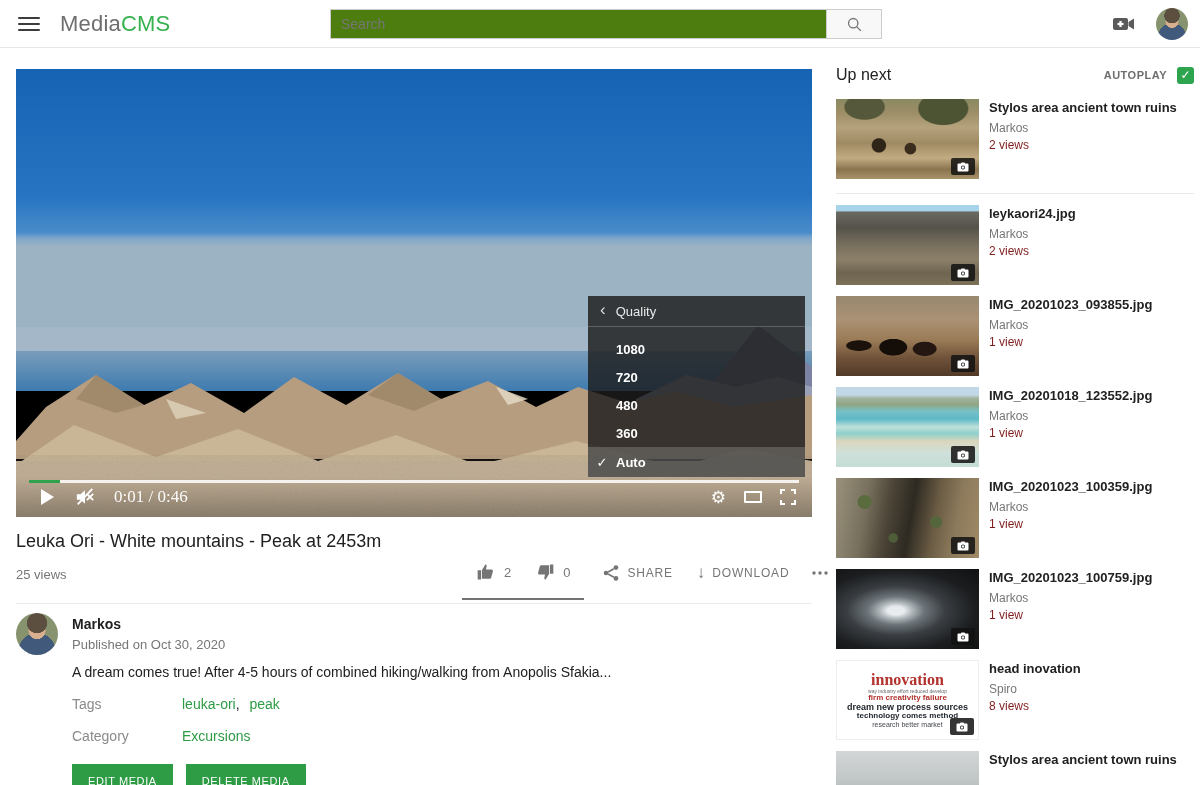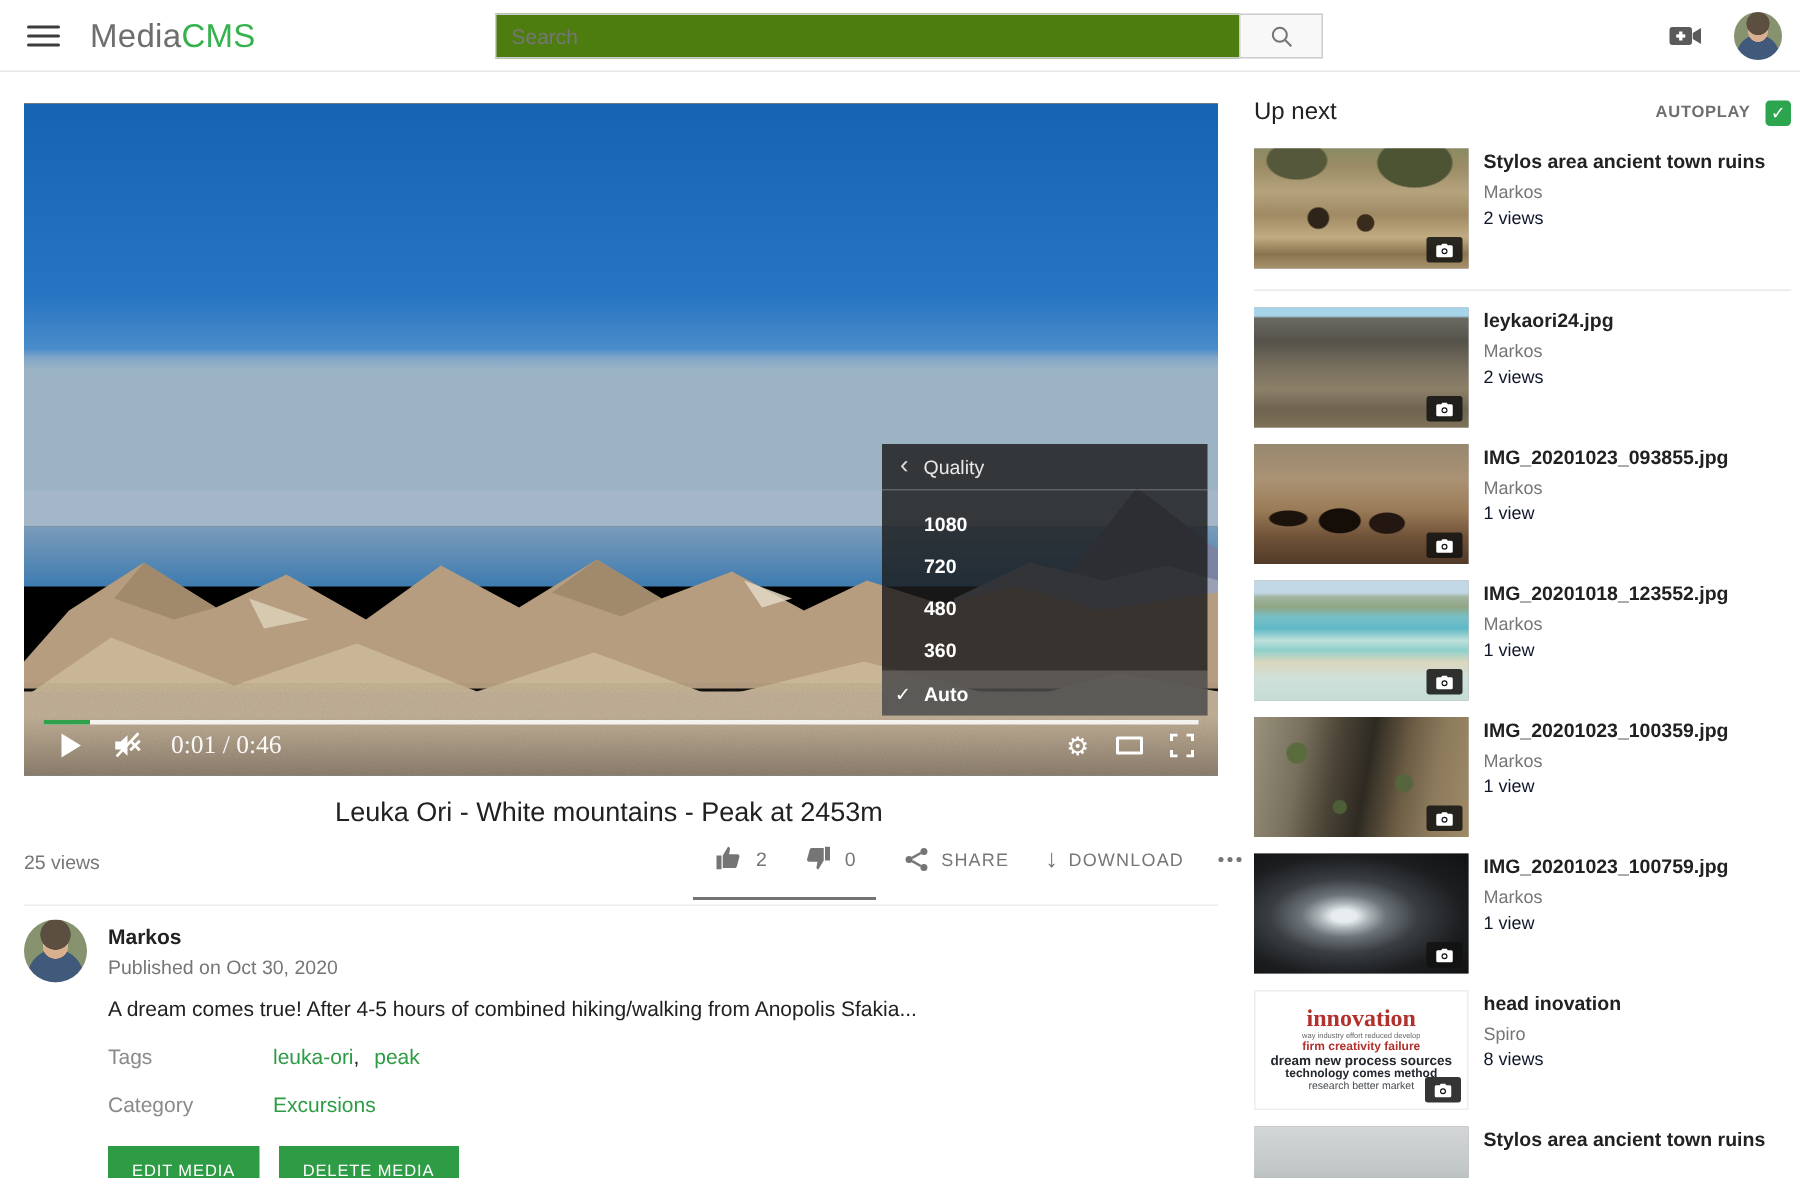--- a/index.html
+++ b/index.html
@@ -52,21 +52,21 @@
     color:#fff; z-index:5; }
   .qhead { display:flex; align-items:center; height:31px; border-bottom:1px solid rgba(255,255,255,.22);
     font-size:13px; color:#e8e8e8; cursor:pointer; }
   .qhead .back { font-size:17px; margin:0 10px 2px 12px; color:#ddd; }
   .qitem { height:28px; display:flex; align-items:center; padding-left:28px; font-size:13px;
     font-weight:bold; cursor:pointer; }
   .qitem.sel { background:rgba(255,255,255,.18); padding-left:0; height:30px; }
   .qitem.sel .chk { width:28px; text-align:center; font-weight:normal; font-size:13px; }
 
   
-  .vtitle { position:absolute; left:16px; top:531px; font-size:18px; font-weight:400; width:780px;text-align:center; }
+  .vtitle { position:absolute; left:16px; top:531px; font-size:18px; font-weight:400; width:780px; }
   .views { position:absolute; left:16px; top:567px; font-size:13px; color:#767676; }
   .actions { position:absolute; left:462px; top:556px; width:350px; display:flex;
     align-items:center; color:#767676; }
   .likegroup { display:flex; align-items:center; padding:6px 14px 16px 14px;
     border-bottom:2px solid #737373; }
   .actbtn { display:flex; align-items:center; cursor:pointer; }
   .cnt { font-size:13px; margin-left:8px; }
   .dislike { margin-left:24px; }
   .actlabel { font-size:12px; letter-spacing:.8px; margin-left:7px; }
   .share { margin-left:18px; padding-bottom:10px; }
@@ -100,21 +100,21 @@
   .checkbox { width:17px; height:17px; background:#2da44e; border-radius:3px; color:#fff;
     font-size:12px; display:flex; align-items:center; justify-content:center; cursor:pointer; }
   .sb-item { display:flex; margin-top:11px; cursor:pointer; }
   .sb-sep { border-bottom:1px solid #e9e9e9; margin-top:14px; margin-bottom:5px; }
   .thumb { position:relative; width:143px; height:80px; flex:0 0 143px; background:#888; }
   .badge { position:absolute; right:4px; bottom:4px; width:24px; height:17px;
     background:rgba(18,18,18,.85); border-radius:2px; display:flex; align-items:center; justify-content:center; }
   .sb-txt { margin-left:10px; padding-top:1px; }
   .sb-title { font-size:13px; font-weight:bold; line-height:16px; max-width:195px; }
   .sb-author { font-size:12px; color:#767676; margin-top:5px; }
-  .sb-views { font-size:12px; color:#0f172a; margin-top:3px; }
+  .sb-views { font-size:12px; color:#7f1d1d; margin-top:3px; }
 
   
   .t0 { background-image:
       radial-gradient(circle at 30% 58%, #2e2418 0 6%, rgba(0,0,0,0) 7%),
       radial-gradient(circle at 52% 62%, #3a2c1c 0 6%, rgba(0,0,0,0) 7%),
       radial-gradient(ellipse at 75% 12%, #4d5434 0 16%, rgba(0,0,0,0) 17%),
       radial-gradient(ellipse at 20% 10%, #55583a 0 12%, rgba(0,0,0,0) 13%),
       linear-gradient(180deg, #8a8a62 0%, #9c8d66 16%, #b5a37d 36%, #9f8a63 55%, #c0ab82 74%, #8a744f 88%, #a8926b 100%); }
   .t1 { background-image:
       linear-gradient(180deg, #a8d4ea 0%, #a8d4ea 7%, #6a6a62 9%, #55524a 28%, #756d5c 48%, #8c8069 68%, #6e6450 85%, #7d7158 100%); }

